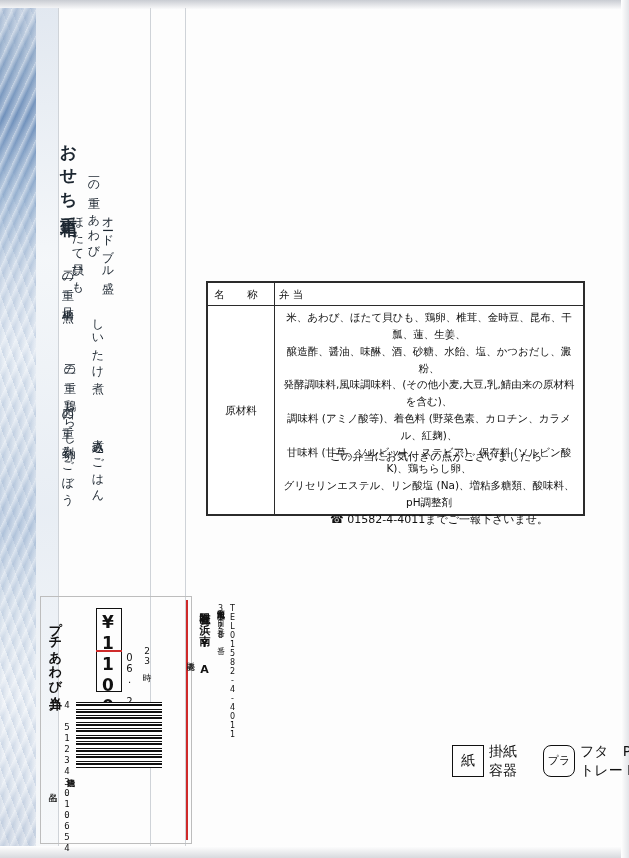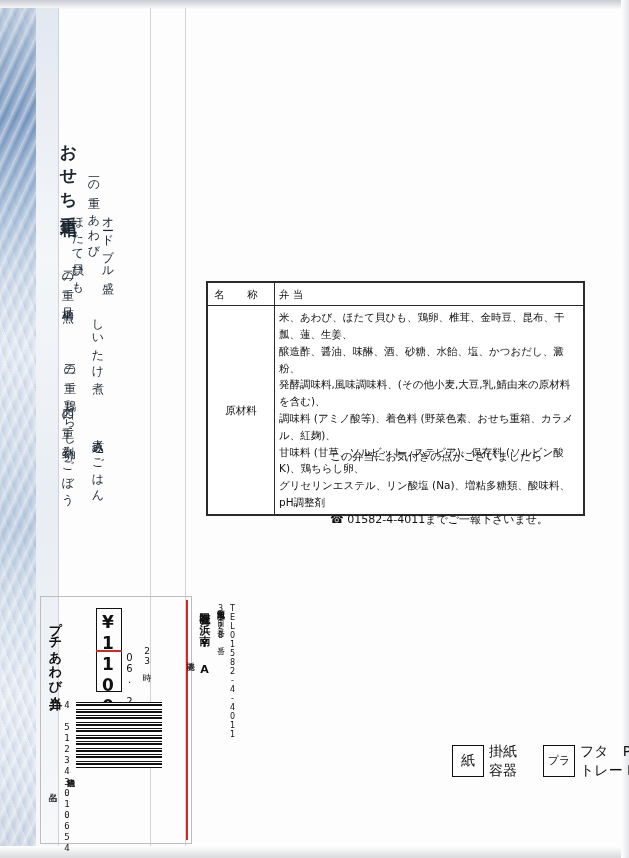--- a/index.html
+++ b/index.html
@@ -99,42 +99,42 @@
     line-height:1.55;
   }
   td.lbl{
     width:58px;
     text-align:center;
     white-space:nowrap;
     font-size:10.5px;
   }
   td.lbl.spread{ letter-spacing:6px; padding-left:0;}
   td.val{ text-align:left;margin-left:44px; }
-  td.val.big{ line-height:1.6; }
+  td.val.big{ line-height:1.6;text-align:center; }
 
   
   .note{
     position:absolute;left:330px;top:447px;width:270px;
     font-family:"DejaVu Sans", sans-serif;
     font-size:11px;color:#111;line-height:1.75;
   }
   .note .tel{ white-space:nowrap;margin-top:44px; }
 
   
   .recycle{
     position:absolute;left:452px;top:742px;display:flex;gap:26px;align-items:flex-start;
   }
   .rmark{display:flex;align-items:center;gap:5px;}
   .rbox{
     width:30px;height:30px;border:1.6px solid #111;
     display:flex;align-items:center;justify-content:center;
     font-family:"DejaVu Sans", sans-serif;font-size:14px;
     position:relative;
   }
-  .rbox.round{border-radius:0;}
+  .rbox.round{border-radius:8px;}
   .rlabel{
     font-family:"DejaVu Sans", sans-serif;font-size:14px;line-height:1.35;color:#111;
     white-space:nowrap;
   }
   .vlab{
     position:absolute;
     writing-mode:vertical-rl;
     text-orientation:upright;
     font-family:"DejaVu Sans", sans-serif;
     white-space:nowrap;
@@ -210,21 +210,21 @@
           <tr>
         <td class="lbl spread">名　称</td>
         <td class="val">弁 当</td>
       </tr>
       <tr>
         <td class="lbl">原材料</td>
         <td class="val big">
           <div>米、あわび、ほたて貝ひも、鶏卵、椎茸、金時豆、昆布、干瓢、蓮、生姜、</div>
           <div>醸造酢、醤油、味醂、酒、砂糖、水飴、塩、かつおだし、澱粉、</div>
           <div>発酵調味料,風味調味料、(その他小麦,大豆,乳,鯖由来の原材料を含む)、</div>
-          <div>調味料 (アミノ酸等)、着色料 (野菜色素、おせち重箱、カラメル、紅麹)、</div>
+          <div>調味料 (アミノ酸等)、着色料 (野菜色素、カロチン、カラメル、紅麹)、</div>
           <div>甘味料 (甘草、ソルビット、ステビア)、保存料 (ソルビン酸K)、鶏ちらし卵、</div>
           <div>グリセリンエステル、リン酸塩 (Na)、増粘多糖類、酸味料、pH調整剤</div>
         </td>
       </tr>
     </tbody>
       </table>
   </div>
 
   <div class="note">
     <div>この弁当にお気付きの点がございましたら</div>

